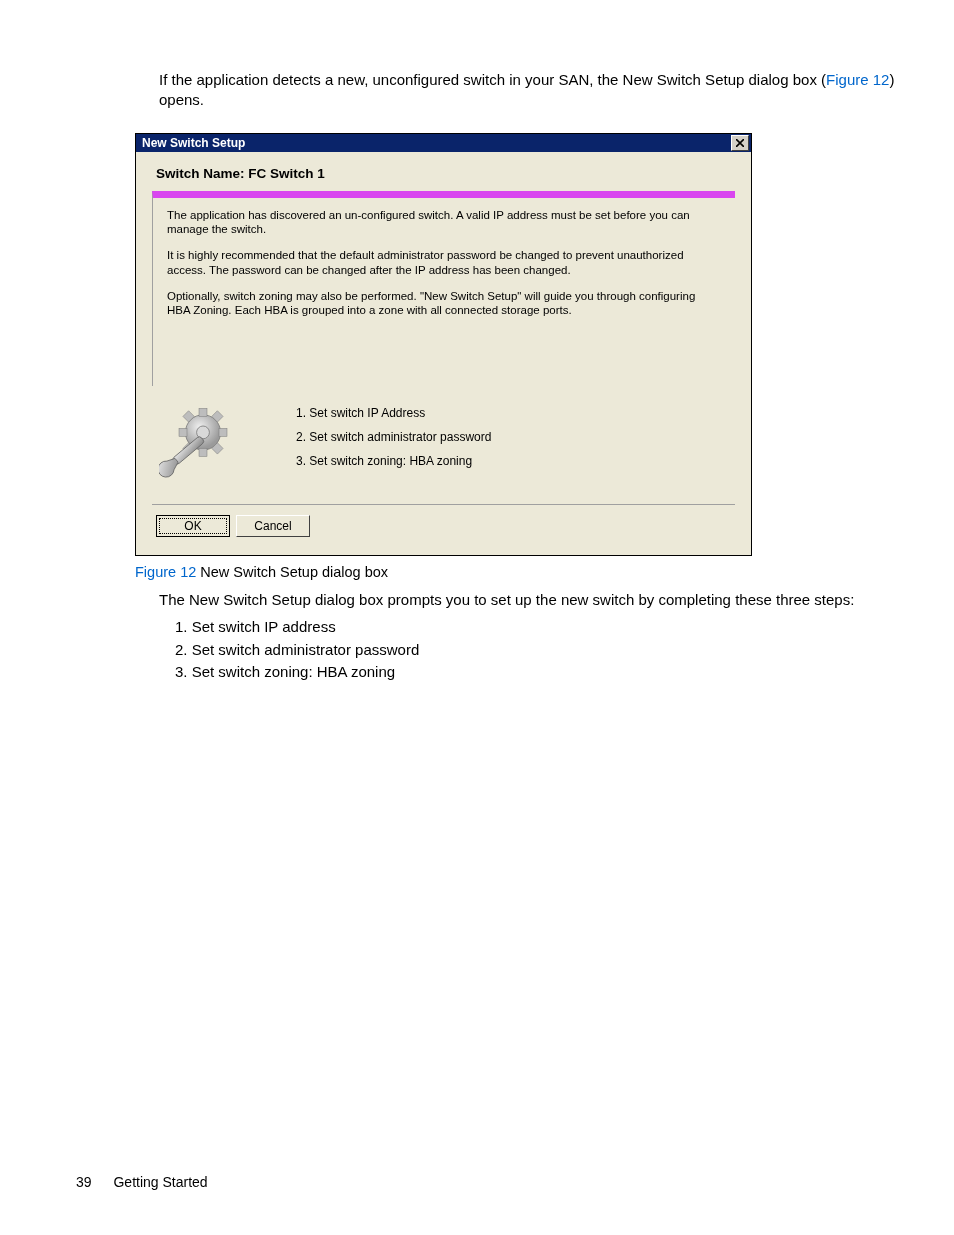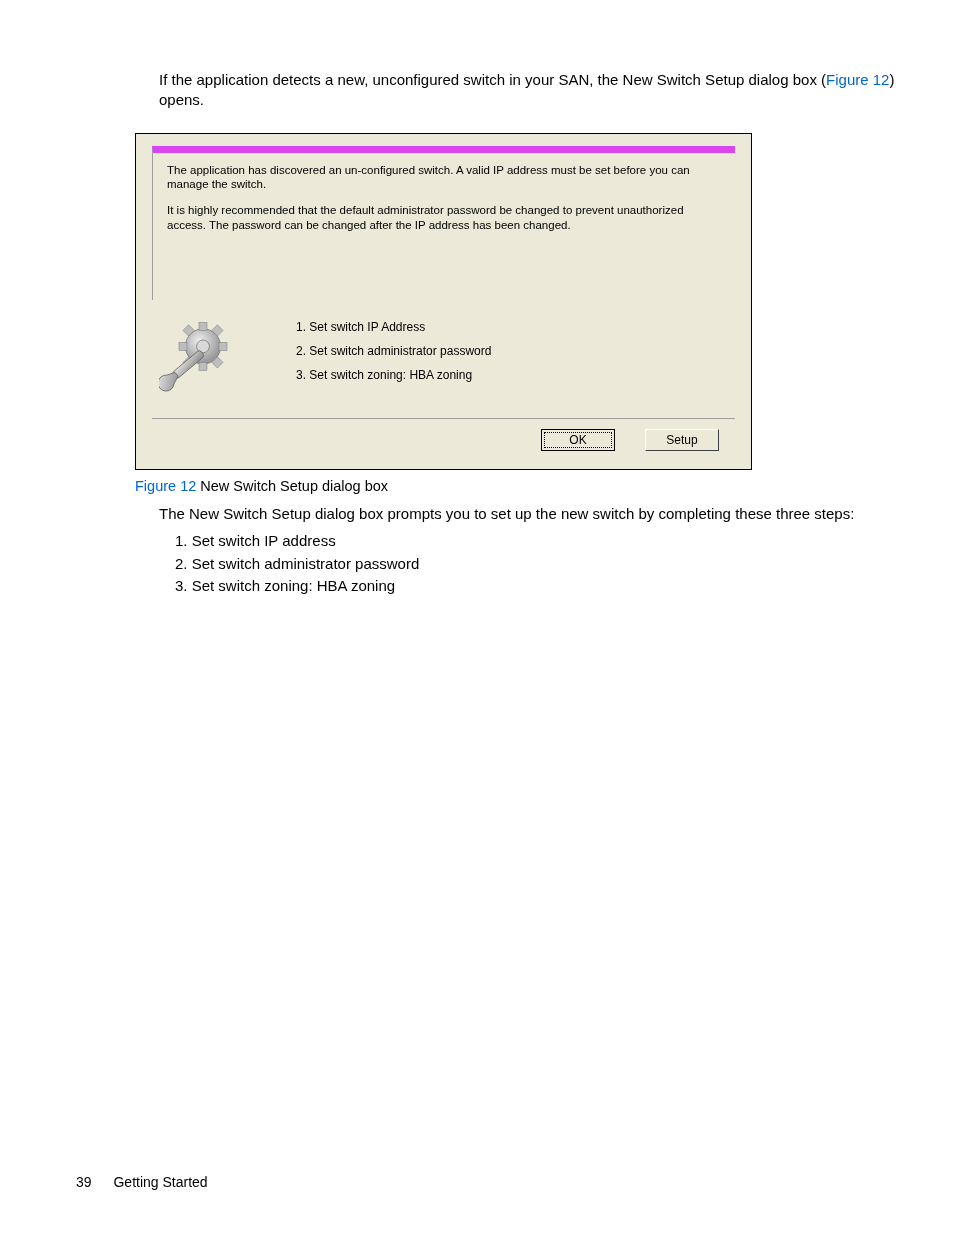--- a/index.html
+++ b/index.html
@@ -99,22 +99,21 @@
     padding-left: 54px;
     padding-top: 4px;
     flex: 1;
   }
   .steps-col p {
     margin: 0 0 10px 0;
     font-size: 12px;
   }
   .button-row {
     display: flex;
-    justify-content: flex-end;
-    gap: 30px;
+    gap: 6px;
     padding: 10px 16px 10px 4px;
   }
   .win-btn {
     min-width: 74px;
     height: 22px;
     background: #ece9d8;
     border: 1px solid #404040;
     border-top-color: #fff;
     border-left-color: #fff;
     border-right-color: #404040;
@@ -170,25 +169,35 @@
 </head>
 <body>
 
 <div class="page">
 
   <p class="intro">
     <span>If the application detects a new, unconfigured switch in your SAN, the New Switch Setup dialog box (</span><span class="fig-link">Figure 12</span><span>) opens.</span>
   </p>
 
   <div class="dialog">
+    <div class="titlebar">
+      <span>New Switch Setup</span>
+      <span class="close-btn">
+        <svg width="8" height="8" viewBox="0 0 8 8">
+            <path d="M0 0 L8 8 M8 0 L0 8" stroke="#000" stroke-width="1.6"></path>
+          </svg>
+      </span>
+    </div>
     <div class="dialog-body">
+      <div class="switch-name">Switch Name: FC Switch 1</div>
 
       <div class="info-box">
         <p>The application has discovered an un-configured switch. A valid IP address must be set before you can manage the switch.</p>
         <p>It is highly recommended that the default administrator password be changed to prevent unauthorized access.  The password can be changed after the IP address has been changed.</p>
+        <p>Optionally, switch zoning may also be performed.  "New Switch Setup" will guide you through configuring HBA Zoning.  Each HBA is grouped into a zone with all connected storage ports.</p>
       </div>
 
       <div class="steps-row">
         <div class="icon-col">
           <svg width="80" height="80" viewBox="0 0 100 100">
             <defs>
               <radialGradient id="gg" cx="40%" cy="35%" r="60%">
                 <stop offset="0%" stop-color="#f0f0f0"></stop>
                 <stop offset="100%" stop-color="#9a9a9a"></stop>
               </radialGradient>
@@ -224,21 +233,21 @@
           <p>2. Set switch administrator password</p>
           <p>3. Set switch zoning: HBA zoning</p>
         </div>
       </div>
 
       <div class="button-row">
         <div class="win-btn default">
           <span>OK</span>
         </div>
         <div class="win-btn">
-          <span>Setup</span>
+          <span>Cancel</span>
         </div>
       </div>
     </div>
   </div>
 
   <p class="caption">
     <span class="fig-label">Figure 12</span><span> New Switch Setup dialog box</span>
   </p>
 
   <p class="after-text">The New Switch Setup dialog box prompts you to set up the new switch by completing these three steps:</p>

